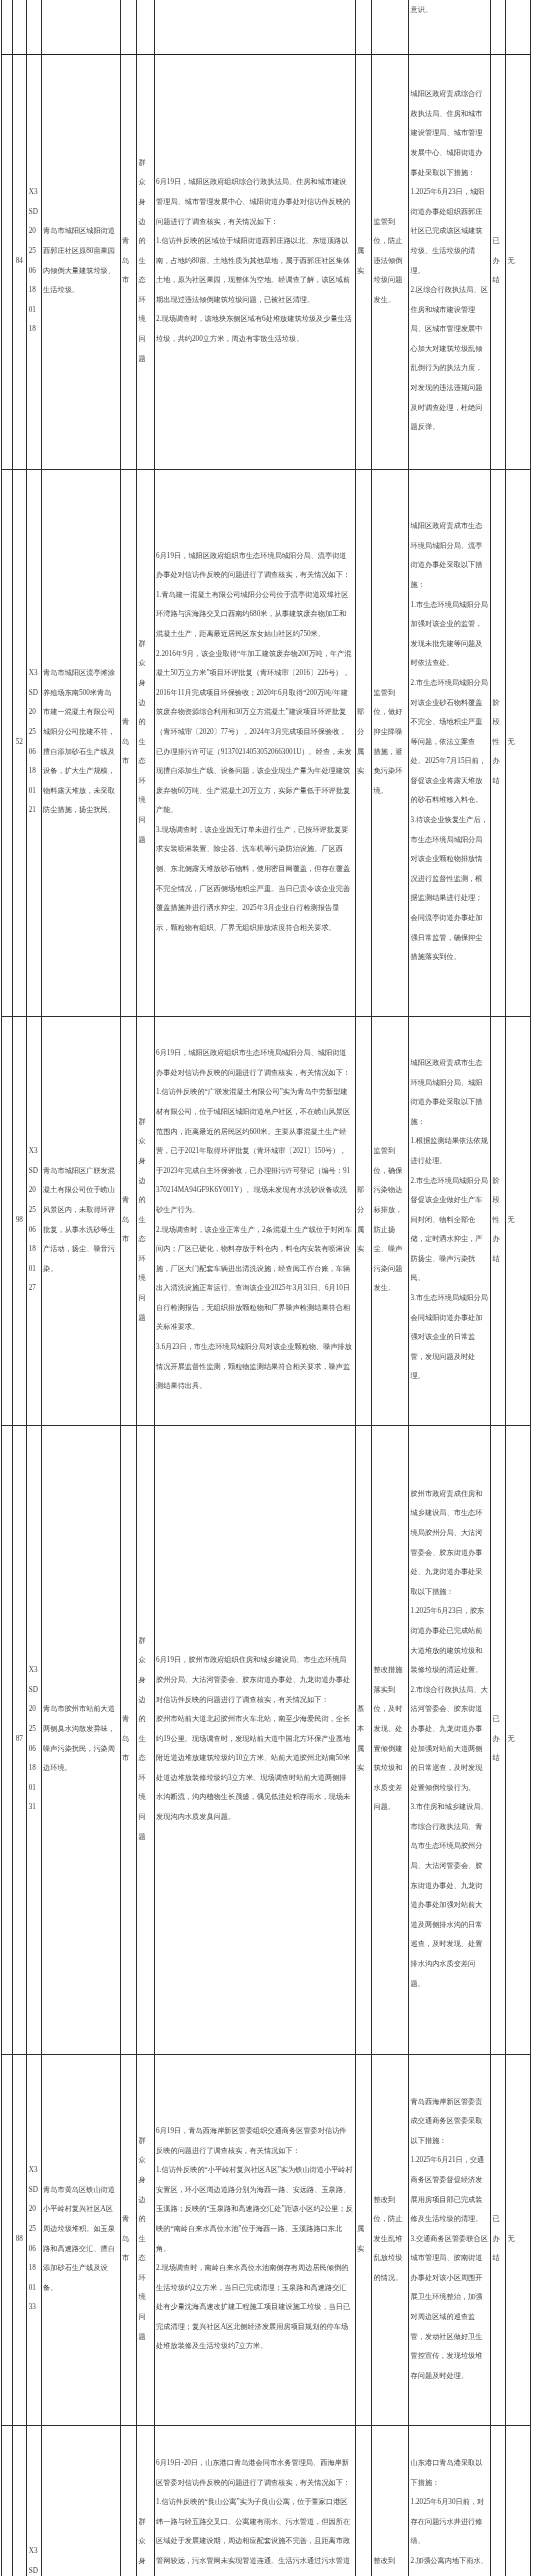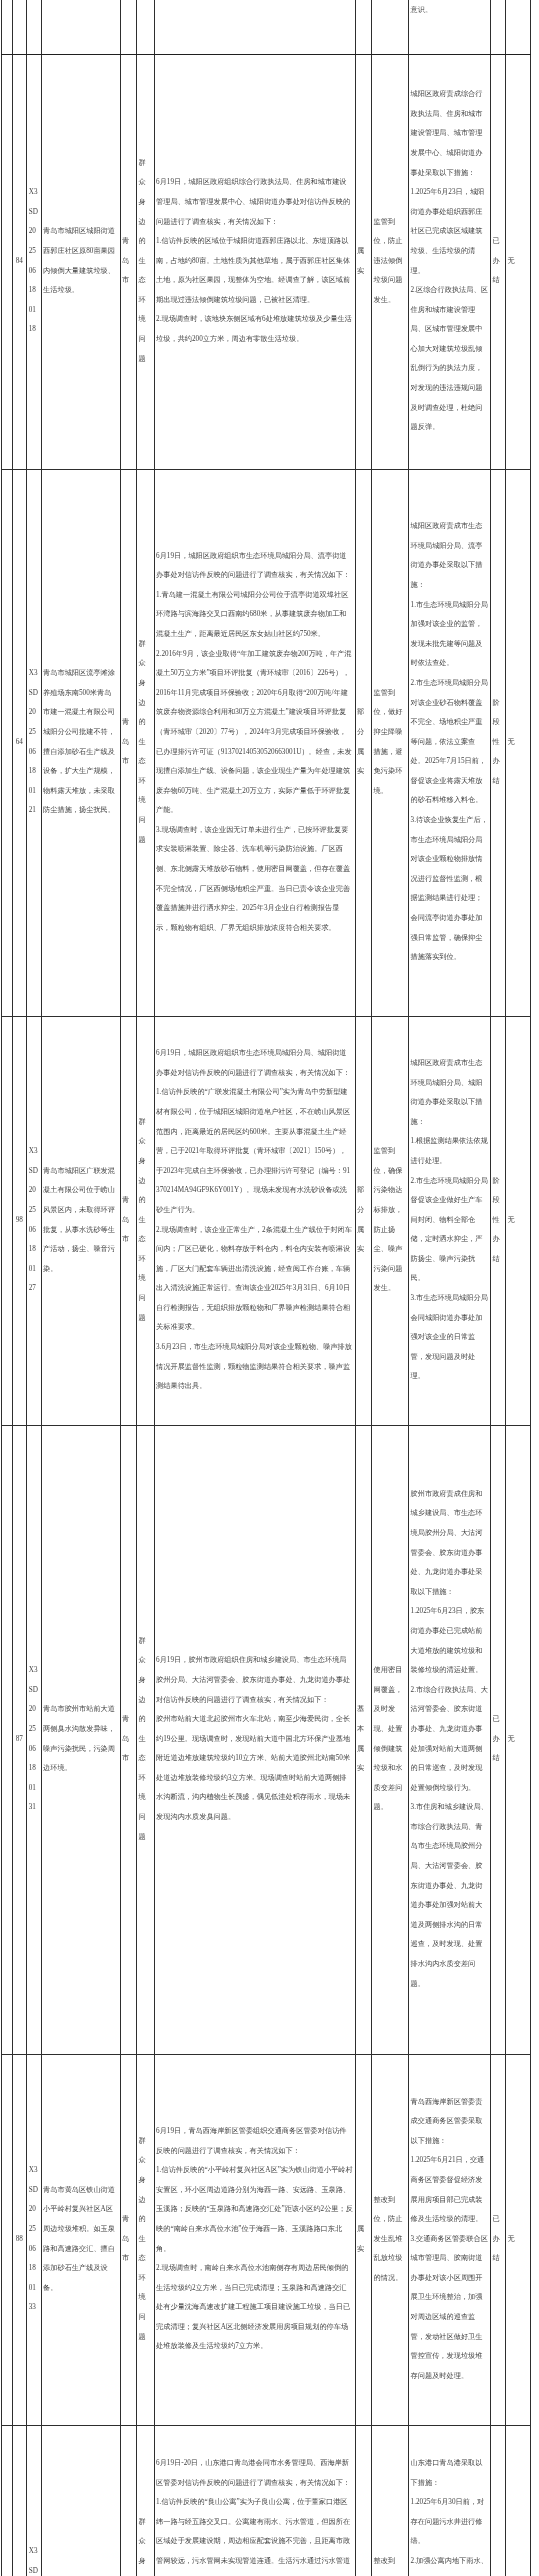--- a/index.html
+++ b/index.html
@@ -75,21 +75,21 @@
     <td>监管到位，防止违法倾倒垃圾问题发生。</td>
     <td class="long">城阳区政府责成综合行政执法局、住房和城市建设管理局、城市管理发展中心、城阳街道办事处采取以下措施：
 1.2025年6月23日，城阳街道办事处组织西郭庄社区已完成该区域建筑垃圾、生活垃圾的清理。
 2.区综合行政执法局、区住房和城市建设管理局、区城市管理发展中心加大对建筑垃圾乱倾乱倒行为的执法力度，对发现的违法违规问题及时调查处理，杜绝问题反弹。</td>
     <td>已办结</td>
     <td>无</td>
   </tr>
 
   <tr style="height:547px">
     <td></td>
-    <td class="num">64</td>
+    <td class="num">52</td>
     <td>X3SD202506180121</td>
     <td>青岛市城阳区流亭滩涂养殖场东南500米青岛市建一混凝土有限公司城阳分公司批建不符，擅自添加砂石生产线及设备，扩大生产规模，物料露天堆放，未采取防尘措施，扬尘扰民。</td>
     <td>青岛市</td>
     <td>群众身边的生态环境问题</td>
     <td class="long">6月19日，城阳区政府组织市生态环境局城阳分局、流亭街道办事处对信访件反映的问题进行了调查核实，有关情况如下：
 1.青岛建一混凝土有限公司城阳分公司位于流亭街道双埠社区环湾路与滨海路交叉口西南约680米，从事建筑废弃物加工和混凝土生产，距离最近居民区东女姑山社区约750米。
 2.2016年9月，该企业取得“年加工建筑废弃物200万吨，年产混凝土50万立方米”项目环评批复（青环城审〔2016〕226号），2016年11月完成项目环保验收；2020年6月取得“200万吨/年建筑废弃物资源综合利用和30万立方混凝土”建设项目环评批复（青环城审〔2020〕77号），2024年3月完成项目环保验收，已办理排污许可证（913702140530520663001U）。经查，未发现擅自添加生产线、设备问题，该企业现生产量为年处理建筑废弃物60万吨、生产混凝土20万立方，实际产量低于环评批复产能。
 3.现场调查时，该企业因无订单未进行生产，已按环评批复要求安装喷淋装置、除尘器、洗车机等污染防治设施。厂区西侧、东北侧露天堆放砂石物料，使用密目网覆盖，但存在覆盖不完全情况，厂区西侧场地积尘严重。当日已责令该企业完善覆盖措施并进行洒水抑尘。2025年3月企业自行检测报告显示，颗粒物有组织、厂界无组织排放浓度符合相关要求。</td>
     <td>部分属实</td>
     <td>监管到位，做好抑尘降噪措施，避免污染环境。</td>
@@ -125,21 +125,21 @@
   <tr style="height:629px">
     <td></td>
     <td class="num">87</td>
     <td>X3SD202506180131</td>
     <td>青岛市胶州市站前大道两侧臭水沟散发异味，噪声污染扰民，污染周边环境。</td>
     <td>青岛市</td>
     <td>群众身边的生态环境问题</td>
     <td class="long">6月19日，胶州市政府组织住房和城乡建设局、市生态环境局胶州分局、大沽河管委会、胶东街道办事处、九龙街道办事处对信访件反映的问题进行了调查核实，有关情况如下：
 胶州市站前大道北起胶州市火车北站，南至少海爱民街，全长约19公里。现场调查时，发现站前大道中国北方环保产业基地附近道边堆放建筑垃圾约10立方米、站前大道胶州北站南50米处道边堆放装修垃圾约3立方米。现场调查时站前大道两侧排水沟断流，沟内植物生长茂盛，偶见低洼处积存雨水，现场未发现沟内水质发臭问题。</td>
     <td>基本属实</td>
-    <td>使用密目网覆盖，及时发现、处置倾倒建筑垃圾和水质变差问题。</td>
+    <td>整改措施落实到位，及时发现、处置倾倒建筑垃圾和水质变差问题。</td>
     <td class="long">胶州市政府责成住房和城乡建设局、市生态环境局胶州分局、大沽河管委会、胶东街道办事处、九龙街道办事处采取以下措施：
 1.2025年6月23日，胶东街道办事处已完成站前大道堆放的建筑垃圾和装修垃圾的清运处置。
 2.市综合行政执法局、大沽河管委会、胶东街道办事处、九龙街道办事处加强对站前大道两侧的日常巡查，及时发现处置倾倒垃圾行为。
 3.市住房和城乡建设局、市综合行政执法局、青岛市生态环境局胶州分局、大沽河管委会、胶东街道办事处、九龙街道办事处加强对站前大道及两侧排水沟的日常巡查，及时发现、处置排水沟内水质变差问题。</td>
     <td>已办结</td>
     <td>无</td>
   </tr>
 
   <tr style="height:371px">
     <td></td>

